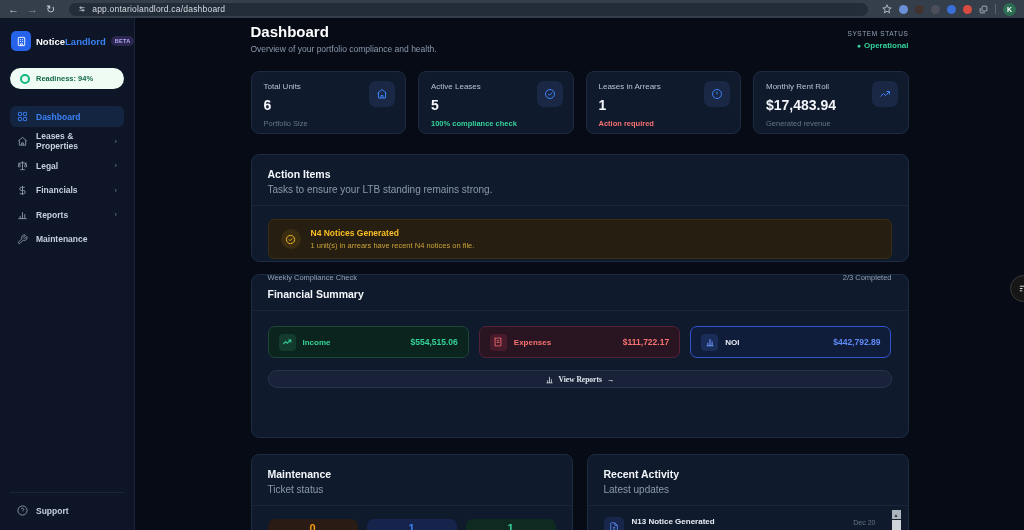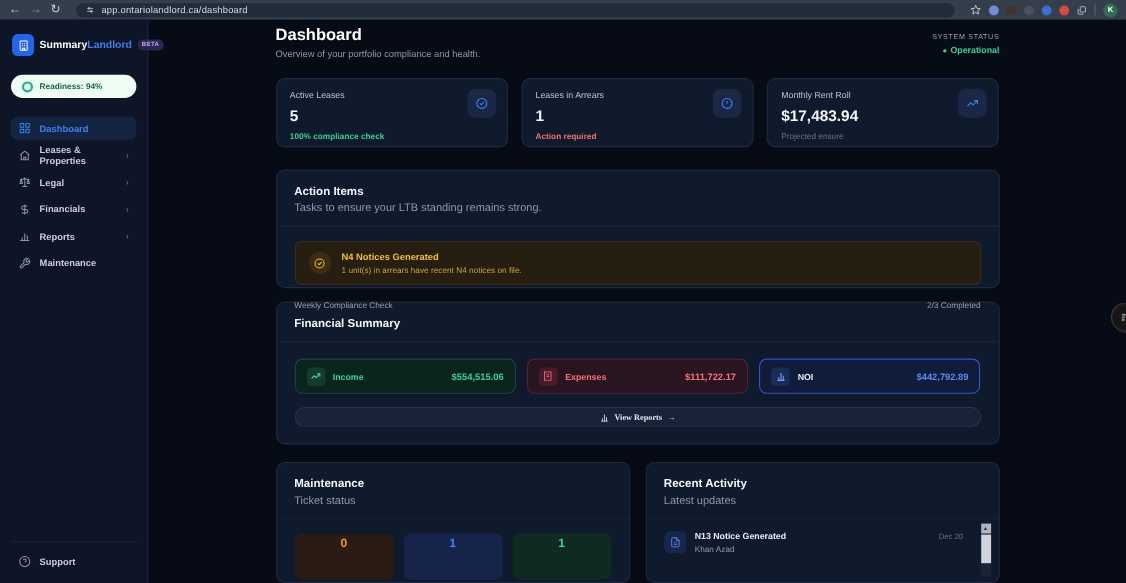--- a/index.html
+++ b/index.html
@@ -86,21 +86,21 @@
     display:grid; place-items:center; flex:none; }
   .alert-icon svg { stroke:#fbbf24; }
   .alert-title { font-size:8.5px; font-weight:bold; color:#fbbf24; }
   .alert-desc { font-size:7.5px; color:#c9a13d; margin-top:3px; }
   .progress-row { margin-top:14px; display:flex; justify-content:space-between;
     font-size:7.5px; color:#8fa0b5; }
   .progress-track { margin-top:6px; height:5px; background:#1e293b; border-radius:3px;
     overflow:hidden; }
   .progress-fill { height:100%; background:#2563eb; border-radius:3px; }
 
-  .fin-panel { margin-top:12px; height:130px; }
+  .fin-panel { margin-top:12px; height:164px; }
   .fin-row { margin-top:15px; display:flex; gap:10px;align-items:flex-end; }
   .fin-pill { flex:1; height:32px; border-radius:7px; border:1px solid;
     display:flex; align-items:center; gap:7px; padding:0 10px; }
   .pill-icon { width:17px; height:17px; border-radius:4px; display:grid;
     place-items:center; flex:none; }
   .pill-label { font-size:8px; font-weight:bold; }
   .pill-value { margin-left:auto; font-size:8.5px; font-weight:bold; }
   .fin-pill.income { background:#0b241d; border-color:#1b4737; }
   .fin-pill.income .pill-icon { background:#143c2e; } .fin-pill.income svg { stroke:#34d399; }
   .fin-pill.income .pill-label, .fin-pill.income .pill-value { color:#34d399; }
@@ -185,21 +185,21 @@
       <span class="brand-logo">
         <svg width="11" height="11" viewBox="0 0 24 24" fill="none" stroke="#fff" stroke-width="2">
             <rect x="5" y="3" width="14" height="18" rx="1"></rect>
             <line x1="9" y1="8" x2="11" y2="8"></line>
             <line x1="13" y1="8" x2="15" y2="8"></line>
             <line x1="9" y1="12" x2="11" y2="12"></line>
             <line x1="13" y1="12" x2="15" y2="12"></line>
             <path d="M10 21v-4h4v4"></path>
           </svg>
       </span>
-      <span class="brand-name"><span>Summary</span><span class="accent">Landlord</span></span>
+      <span class="brand-name"><span>Notice</span><span class="accent">Landlord</span></span>
       <span class="beta-badge">BETA</span>
     </div>
 
     <div class="readiness">
       <span class="readiness-ring"></span>
       <span class="readiness-text">Readiness: 94%</span>
     </div>
 
     <div class="nav-item active">
       <svg width="11" height="11" viewBox="0 0 24 24" fill="none" stroke-width="2">
@@ -267,20 +267,32 @@
       <div class="page-header">
         <div class="page-title">Dashboard</div>
         <div class="page-sub">Overview of your portfolio compliance and health.</div>
         <div class="status-block">
           <div class="status-label">SYSTEM STATUS</div>
           <div class="status-value"><span class="dot">●</span><span>Operational</span></div>
         </div>
       </div>
 
       <div class="stats-row">
+        <div class="stat-card">
+          <div class="stat-label">Total Units</div>
+          <div class="stat-value">6</div>
+          <div class="stat-sub">Portfolio Size</div>
+          <span class="stat-icon">
+              <svg width="12" height="12" viewBox="0 0 24 24" fill="none" stroke-width="2">
+                <path d="M3 10.5 12 3l9 7.5"></path>
+                <path d="M5 9v11h14V9"></path>
+                <path d="M10 20v-5h4v5"></path>
+              </svg>
+            </span>
+        </div>
         <div class="stat-card">
           <div class="stat-label">Active Leases</div>
           <div class="stat-value">5</div>
           <div class="stat-sub green">100% compliance check</div>
           <span class="stat-icon">
               <svg width="12" height="12" viewBox="0 0 24 24" fill="none" stroke-width="2">
                 <circle cx="12" cy="12" r="9"></circle>
                 <path d="m8.5 12 2.5 2.5 5-5"></path>
               </svg>
             </span>
@@ -293,21 +305,21 @@
               <svg width="12" height="12" viewBox="0 0 24 24" fill="none" stroke-width="2">
                 <circle cx="12" cy="12" r="9"></circle>
                 <line x1="12" y1="7.5" x2="12" y2="12.5"></line>
                 <line x1="12" y1="16" x2="12" y2="16.01"></line>
               </svg>
             </span>
         </div>
         <div class="stat-card">
           <div class="stat-label">Monthly Rent Roll</div>
           <div class="stat-value">$17,483.94</div>
-          <div class="stat-sub">Projected ensure</div>
+          <div class="stat-sub">Generated revenue</div>
           <span class="stat-icon">
               <svg width="12" height="12" viewBox="0 0 24 24" fill="none" stroke-width="2">
                 <polyline points="3 17 9 11 13 15 21 7"></polyline>
                 <polyline points="15 7 21 7 21 13"></polyline>
               </svg>
             </span>
         </div>
       </div>
 
       <div class="panel action-panel">

